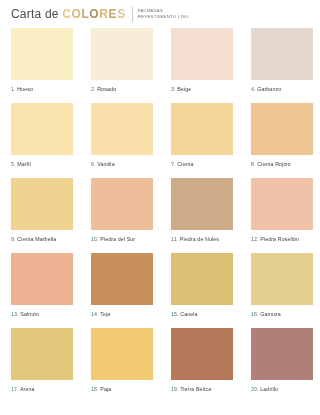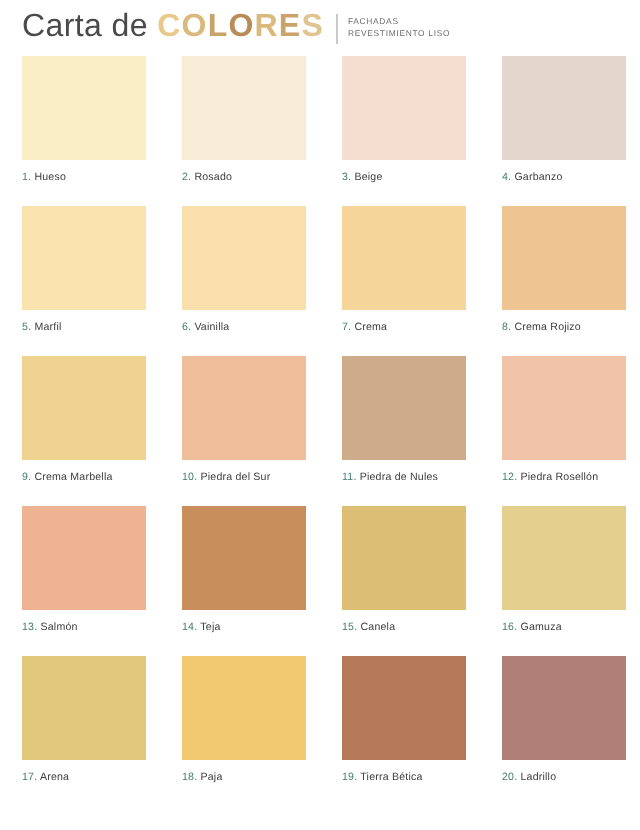--- a/index.html
+++ b/index.html
@@ -24,21 +24,21 @@
 
   
   .header {
     display: flex;
     align-items: flex-start;
     padding: 6px 0 0 11px;
     height: 24px;
     box-sizing: border-box;
   }
   .title {
-    font-size: 16px;
+    font-size: 12px;
     color: #4a4a4a;
     letter-spacing: 0.2px;
     white-space: nowrap;
     font-weight: 400;
     line-height: 16px;
   }
   .title .word-colores {
     font-weight: 700;
     letter-spacing: 0.6px;
   }

